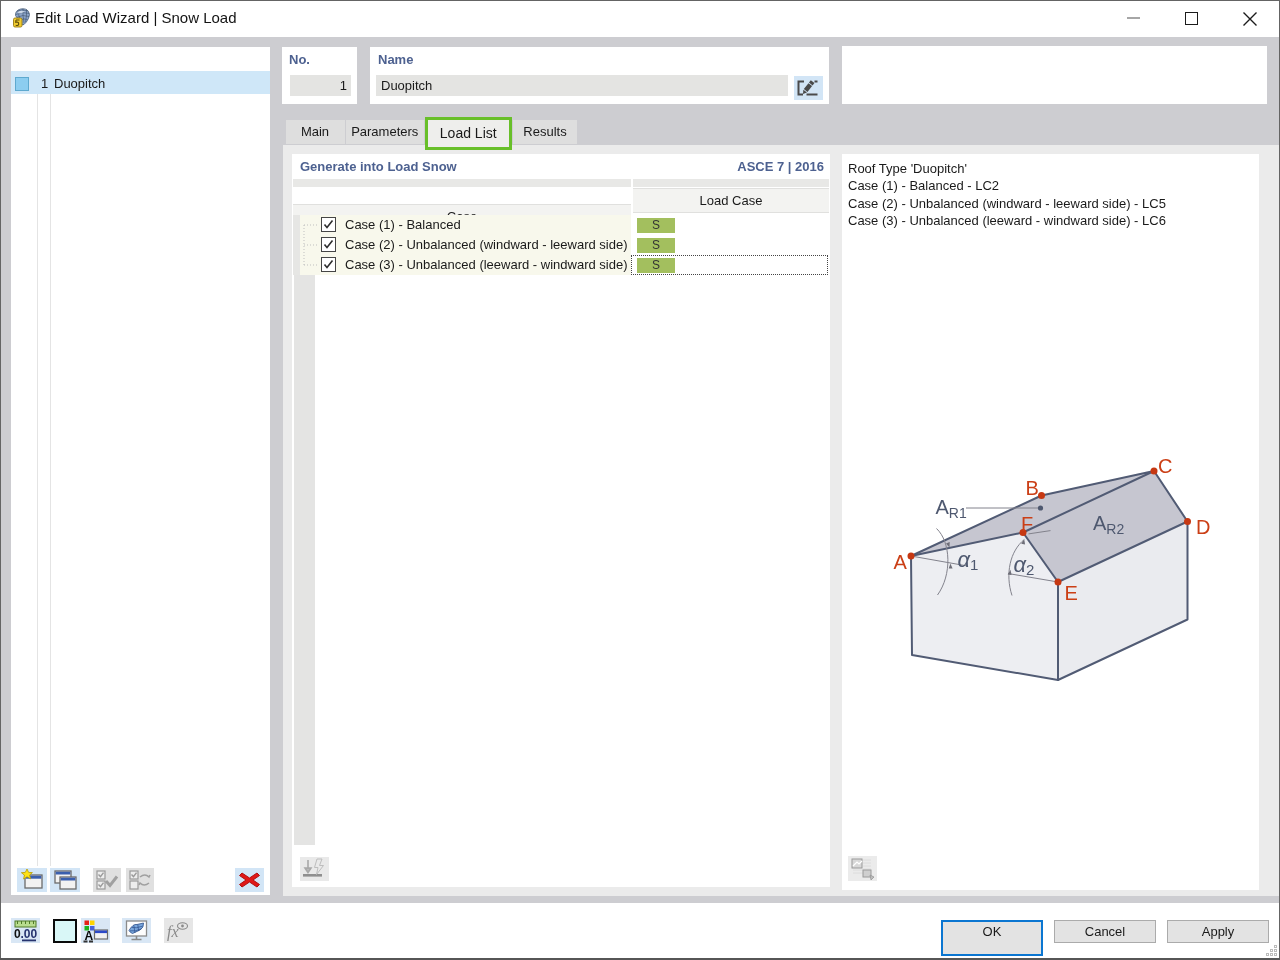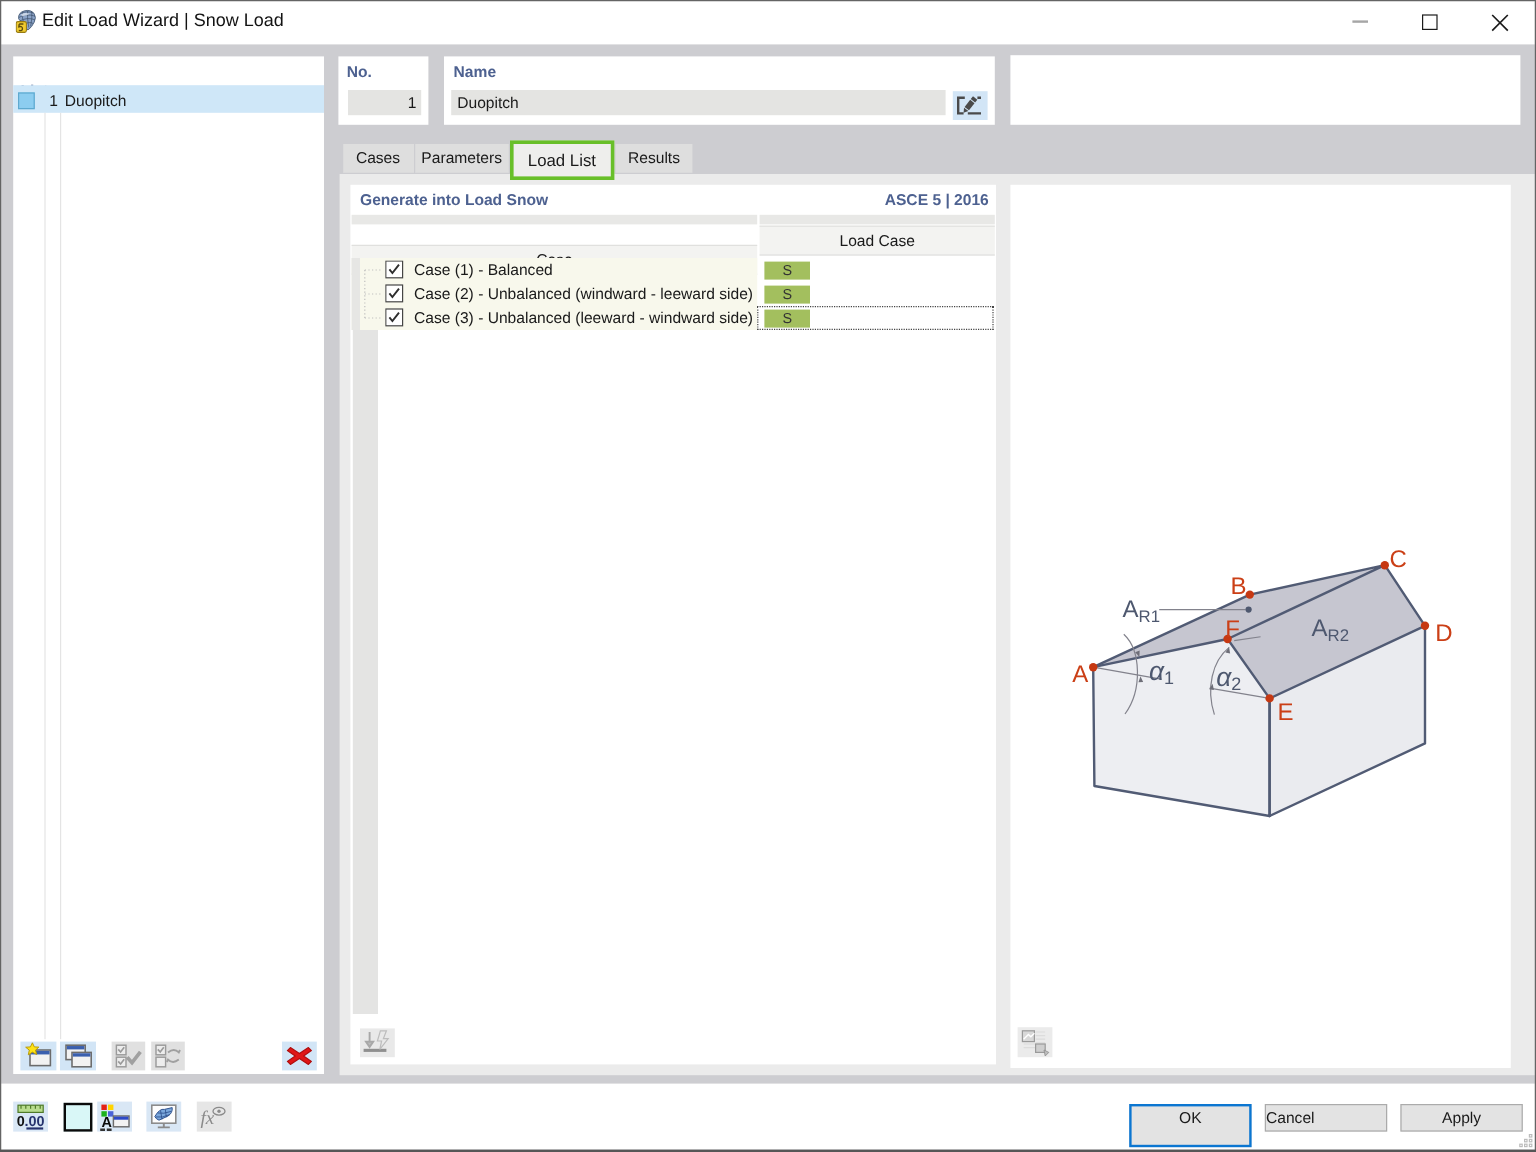--- a/index.html
+++ b/index.html
@@ -54,28 +54,28 @@
       <rect x="8.2" y="0.5" width="4.6" height="3" fill="#4a4a4a"></rect>
       <rect x="8.2" y="4.3" width="4.6" height="7.5" fill="#4a4a4a"></rect>
       <path d="M8.2,12.6 L10.5,16.2 L12.8,12.6 Z" fill="#4a4a4a"></path>
     </g>
   </svg>
 
   <div class="panel" style="left:842px;top:46px;width:425px;height:58px;"></div>
 
   <div class="abs" style="left:283px;top:145px;width:996px;height:751px;background:#ebebeb;"></div>
 
-  <div class="abs t12" style="left:285.5px;top:119.5px;width:59px;height:24px;background:#dedede;text-align:center;line-height:24px;">Cases</div>
+  <div class="abs t12" style="left:285.5px;top:119.5px;width:59px;height:24px;background:#dedede;text-align:center;line-height:24px;">Main</div>
   <div class="abs t12" style="left:345.5px;top:119.5px;width:78.5px;height:24px;background:#dedede;text-align:center;line-height:24px;">Parameters</div>
   <div class="abs" style="left:425px;top:116.5px;width:86.5px;height:33.5px;background:#eeeeec;border:3px solid #68bf29;box-sizing:border-box;text-align:center;line-height:26px;font-size:14px;color:#1a1a1a;">Load List</div>
   <div class="abs t12" style="left:513px;top:119.5px;width:64px;height:24px;background:#dedede;text-align:center;line-height:24px;">Results</div>
 
   <div class="panel" style="left:292px;top:154px;width:538px;height:733px;" id="midpanel"></div>
   <div class="abs navy" style="left:300px;top:159px;">Generate into Load Snow</div>
-  <div class="abs navy" style="right:456px;top:159px;">ASCE 5 | 2016</div>
+  <div class="abs navy" style="right:456px;top:159px;">ASCE 7 | 2016</div>
 
   <div class="abs" style="left:293px;top:179px;width:338px;height:8px;background:#e8e8e6;"></div>
   <div class="abs" style="left:633px;top:179px;width:196px;height:8px;background:#e8e8e6;"></div>
 
   <div class="abs t12" style="left:293px;top:204px;width:338px;height:25px;background:#f3f3f1;border-top:1px solid #e0e0de;border-bottom:1px solid #e0e0de;box-sizing:border-box;text-align:center;line-height:23px;">Case</div>
   <div class="abs t12" style="left:633px;top:188px;width:196px;height:25px;background:#f3f3f1;border-top:1px solid #e0e0de;border-bottom:1px solid #e0e0de;box-sizing:border-box;text-align:center;line-height:23px;">Load Case</div>
 
   <div class="abs" style="left:293px;top:215px;width:338px;height:60px;background:#f8f8ec;"></div>
   <div class="abs" style="left:293px;top:215px;width:7px;height:60px;background:#e6e6e4;"></div>
 
@@ -105,20 +105,21 @@
   <div class="abs" style="left:631px;top:254.5px;width:197px;height:20px;border:1px dotted #444;box-sizing:border-box;"></div>
 
   <div class="abs" style="left:300px;top:857px;width:29px;height:24px;background:#e9e9e9;"></div>
   <svg class="abs" style="left:300px;top:857px;" width="29" height="24" viewBox="0 0 29 24">
     <path d="M8,3 V12 M5,11 L8,15.5 L11,11 Z" stroke="#a8a8a8" stroke-width="1.6" fill="#bbb"></path>
     <rect x="3" y="17" width="19" height="2.6" fill="#8f8f8f"></rect>
     <path d="M17,2 L22,2 L19.5,8.5 L23.5,8.5 L16.5,17.5 L18,10.5 L14.5,10.5 Z" fill="none" stroke="#bdbdbd" stroke-width="1"></path>
   </svg>
 
   <div class="panel" style="left:842px;top:154px;width:417px;height:736px;"></div>
+  <div class="abs t12" style="left:848px;top:160px;line-height:17.4px;white-space:nowrap;">Roof Type 'Duopitch'<br>Case (1) - Balanced - LC2<br>Case (2) - Unbalanced (windward - leeward side) - LC5<br>Case (3) - Unbalanced (leeward - windward side) - LC6</div>
 
   <svg class="abs" style="left:880px;top:450px;" width="340" height="245" viewBox="880 450 340 245" id="diagram">
 
     <polygon points="911,556 1023,532.5 1058,582 1058,680 912,655" fill="#edeef2" stroke="none"></polygon>
     <polygon points="1058,582 1187.5,521.5 1187.5,619.5 1058,680" fill="#eaebef" stroke="none"></polygon>
 
     <polygon points="911,556 1041.5,495.5 1154,471 1023,532.5" fill="#c6c6d0" stroke="none"></polygon>
     <polygon points="1023,532.5 1154,471 1187.5,521.5 1058,582" fill="#c6c6d0" stroke="none"></polygon>
 
     <g stroke="#515b74" stroke-width="2" fill="none" stroke-linejoin="round" stroke-linecap="round">
@@ -250,21 +251,21 @@
     <path d="M14.5,18 v3 M9.5,21.5 h10" stroke="#8a8a8a" stroke-width="1.6"></path>
   </svg>
   <div class="abs" style="left:164px;top:918px;width:29px;height:25px;background:#e6e6e6;"></div>
   <svg class="abs" style="left:164px;top:918px;" width="29" height="25" viewBox="0 0 29 25">
     <text x="3" y="19" font-size="16" font-style="italic" fill="#8a8a8a" font-family="Liberation Serif,serif">fx</text>
     <ellipse cx="18.5" cy="8" rx="5" ry="3.2" fill="none" stroke="#8a8a8a" stroke-width="1.1"></ellipse>
     <circle cx="18.5" cy="8" r="1.4" fill="#8a8a8a"></circle>
   </svg>
 
   <div class="abs t12" style="left:941px;top:920px;width:102px;height:36px;background:#e3e3e3;border:2px solid #0b76d1;box-sizing:border-box;text-align:center;line-height:19px;">OK</div>
-  <div class="abs t12" style="left:1054px;top:920px;width:102px;height:23px;background:#e3e3e3;border:1px solid #ababab;box-sizing:border-box;line-height:21px;">Cancel</div>
+  <div class="abs t12" style="left:1054px;top:920px;width:102px;height:23px;background:#e3e3e3;border:1px solid #ababab;box-sizing:border-box;text-align:center;line-height:21px;">Cancel</div>
   <div class="abs t12" style="left:1167px;top:920px;width:102px;height:23px;background:#e3e3e3;border:1px solid #ababab;box-sizing:border-box;text-align:center;line-height:21px;">Apply</div>
 
   <svg class="abs" style="left:1264px;top:943px;" width="14" height="14" viewBox="0 0 14 14">
     <g fill="#bcbcbc">
       <rect x="10" y="2" width="3" height="3"></rect>
       <rect x="6" y="6" width="3" height="3"></rect>
       <rect x="10" y="6" width="3" height="3"></rect>
       <rect x="2" y="10" width="3" height="3"></rect>
       <rect x="6" y="10" width="3" height="3"></rect>
       <rect x="10" y="10" width="3" height="3"></rect>

